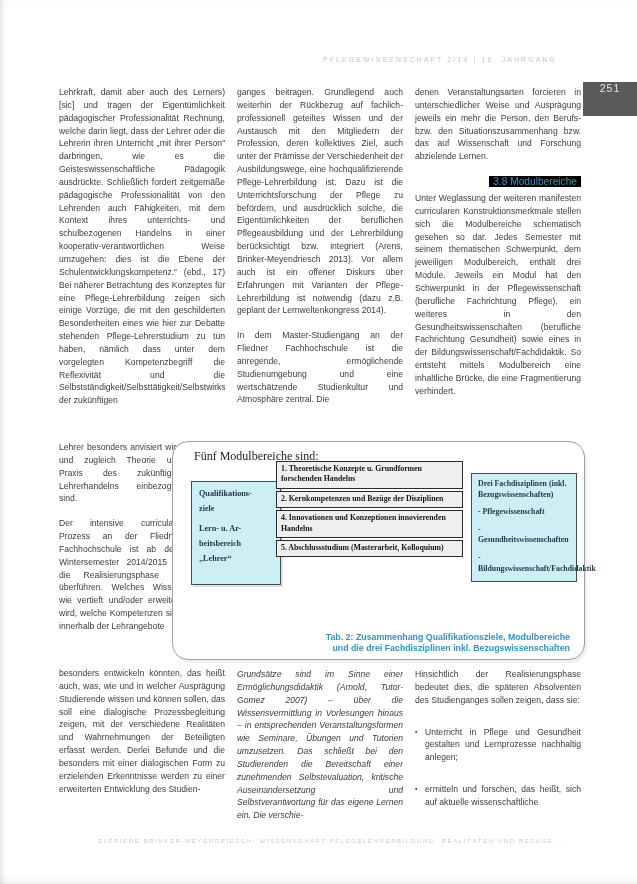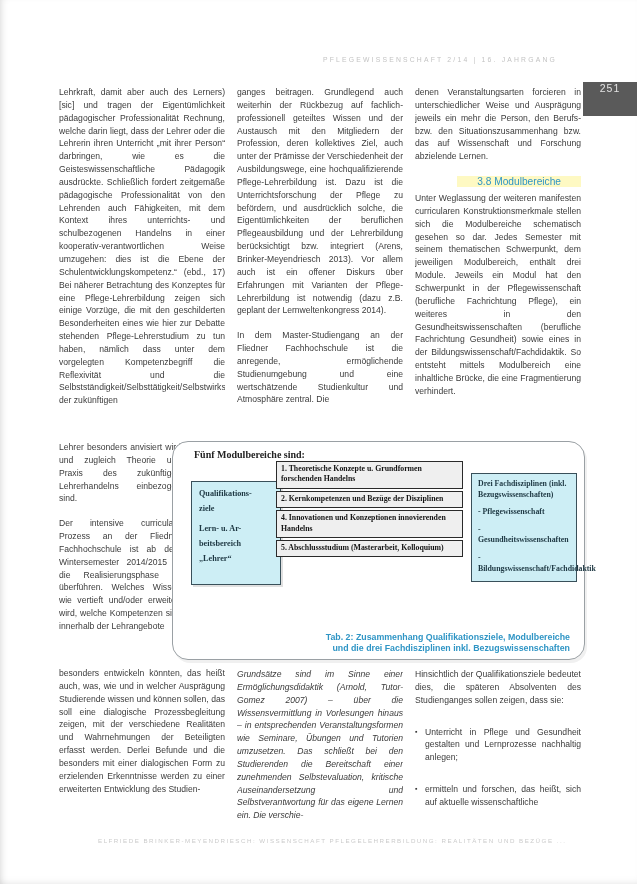--- a/index.html
+++ b/index.html
@@ -31,33 +31,33 @@
   #col1 .blockNarrow{width:122px; height:226px; overflow:hidden;}
   #col1 .blockC{height:178px; overflow:hidden;}
   #col2 .blockA{height:346px;}
   #col2 .blockB{margin-top:236px; height:178px; overflow:hidden;font-style:italic;}
   #col3 .blockA{height:330px;}
   #col3 .blockB{margin-top:252px; height:178px; overflow:hidden;}
   .section-heading{
     text-align:right; margin:5px 0 4px 0; font-size:10.2px; line-height:13px;
     color:#2f95c5;
   }
-  .section-heading span{background:#fef9c3; padding:0 20px;}
+  .section-heading span{background:#000000; padding:0 4px;}
   .bullet{display:flex; margin-top:19px;}
   .bullet .marker{width:10px; flex:0 0 10px; font-size:7px; line-height:12.85px; color:#3b3b3b;}
   .bullet .btxt{flex:1; text-align:justify;}
   
   .figure-box{
     position:absolute; left:172px; top:441px; width:411px; height:217px;
     background:#ffffff; border:1.6px solid #9aa0a4; border-radius:16px;
     box-shadow:2px 3px 0 rgba(0,0,0,0.06);
     font-family:"Liberation Serif", serif;
   }
   .figure-label{
-    position:absolute; left:21px; top:7px; font-size:10px; font-weight:bold; color:#222;
+    position:absolute; left:21px; top:7px; font-size:12px; font-weight:normal; color:#222;
   }
   .qual-box{
     position:absolute; left:18px; top:39px; width:76px; height:94px;
     background:#cdeef5; border:1.5px solid #39505a; padding:4px 5px 4px 7px;
     font-size:8.2px; font-weight:bold; line-height:15px; color:#1d3742;
     box-shadow:2px 2px 0 rgba(0,0,0,0.12);
   }
   .qual-box .gap{height:5px;}
   .module-table{
     position:absolute; left:103px; top:19px; width:187px;
@@ -118,21 +118,21 @@
 
   <div class="col" id="col3">
     <div class="blk blockA">
       <p>denen Veranstaltungsarten forcieren in unterschiedlicher Weise und Ausprägung jeweils ein mehr die Person, den Berufs- bzw. den Situationszusammenhang bzw. das auf Wissenschaft und Forschung abzielende Lernen.</p>
       <div class="section-heading">
         <span>3.8 Modulbereiche</span>
       </div>
       <p>Unter Weglassung der weiteren manifesten curricularen Konstruktionsmerkmale stellen sich die Modulbereiche schematisch gesehen so dar. Jedes Semester mit seinem thematischen Schwerpunkt, dem jeweiligen Modulbereich, enthält drei Module. Jeweils ein Modul hat den Schwerpunkt in der Pflegewissenschaft (berufliche Fachrichtung Pflege), ein weiteres in den Gesundheitswissenschaften (berufliche Fachrichtung Gesundheit) sowie eines in der Bildungswissenschaft/Fachdidaktik. So entsteht mittels Modulbereich eine inhaltliche Brücke, die eine Fragmentierung verhindert.</p>
     </div>
     <div class="blk blockB">
-      <p>Hinsichtlich der Qualifikationsziele bedeutet dies, die späteren Absolventen des Studienganges sollen zeigen, dass sie:</p>
+      <p>Hinsichtlich der Realisierungsphase bedeutet dies, die späteren Absolventen des Studienganges sollen zeigen, dass sie:</p>
       <div class="bullet">
         <span class="marker">▪</span>
         <span class="btxt">Unterricht in Pflege und Gesundheit gestalten und Lernprozesse nachhaltig anlegen;</span>
       </div>
       <div class="bullet">
         <span class="marker">▪</span>
         <span class="btxt">ermitteln und forschen, das heißt, sich auf aktuelle wissenschaftliche</span>
       </div>
     </div>
   </div>

